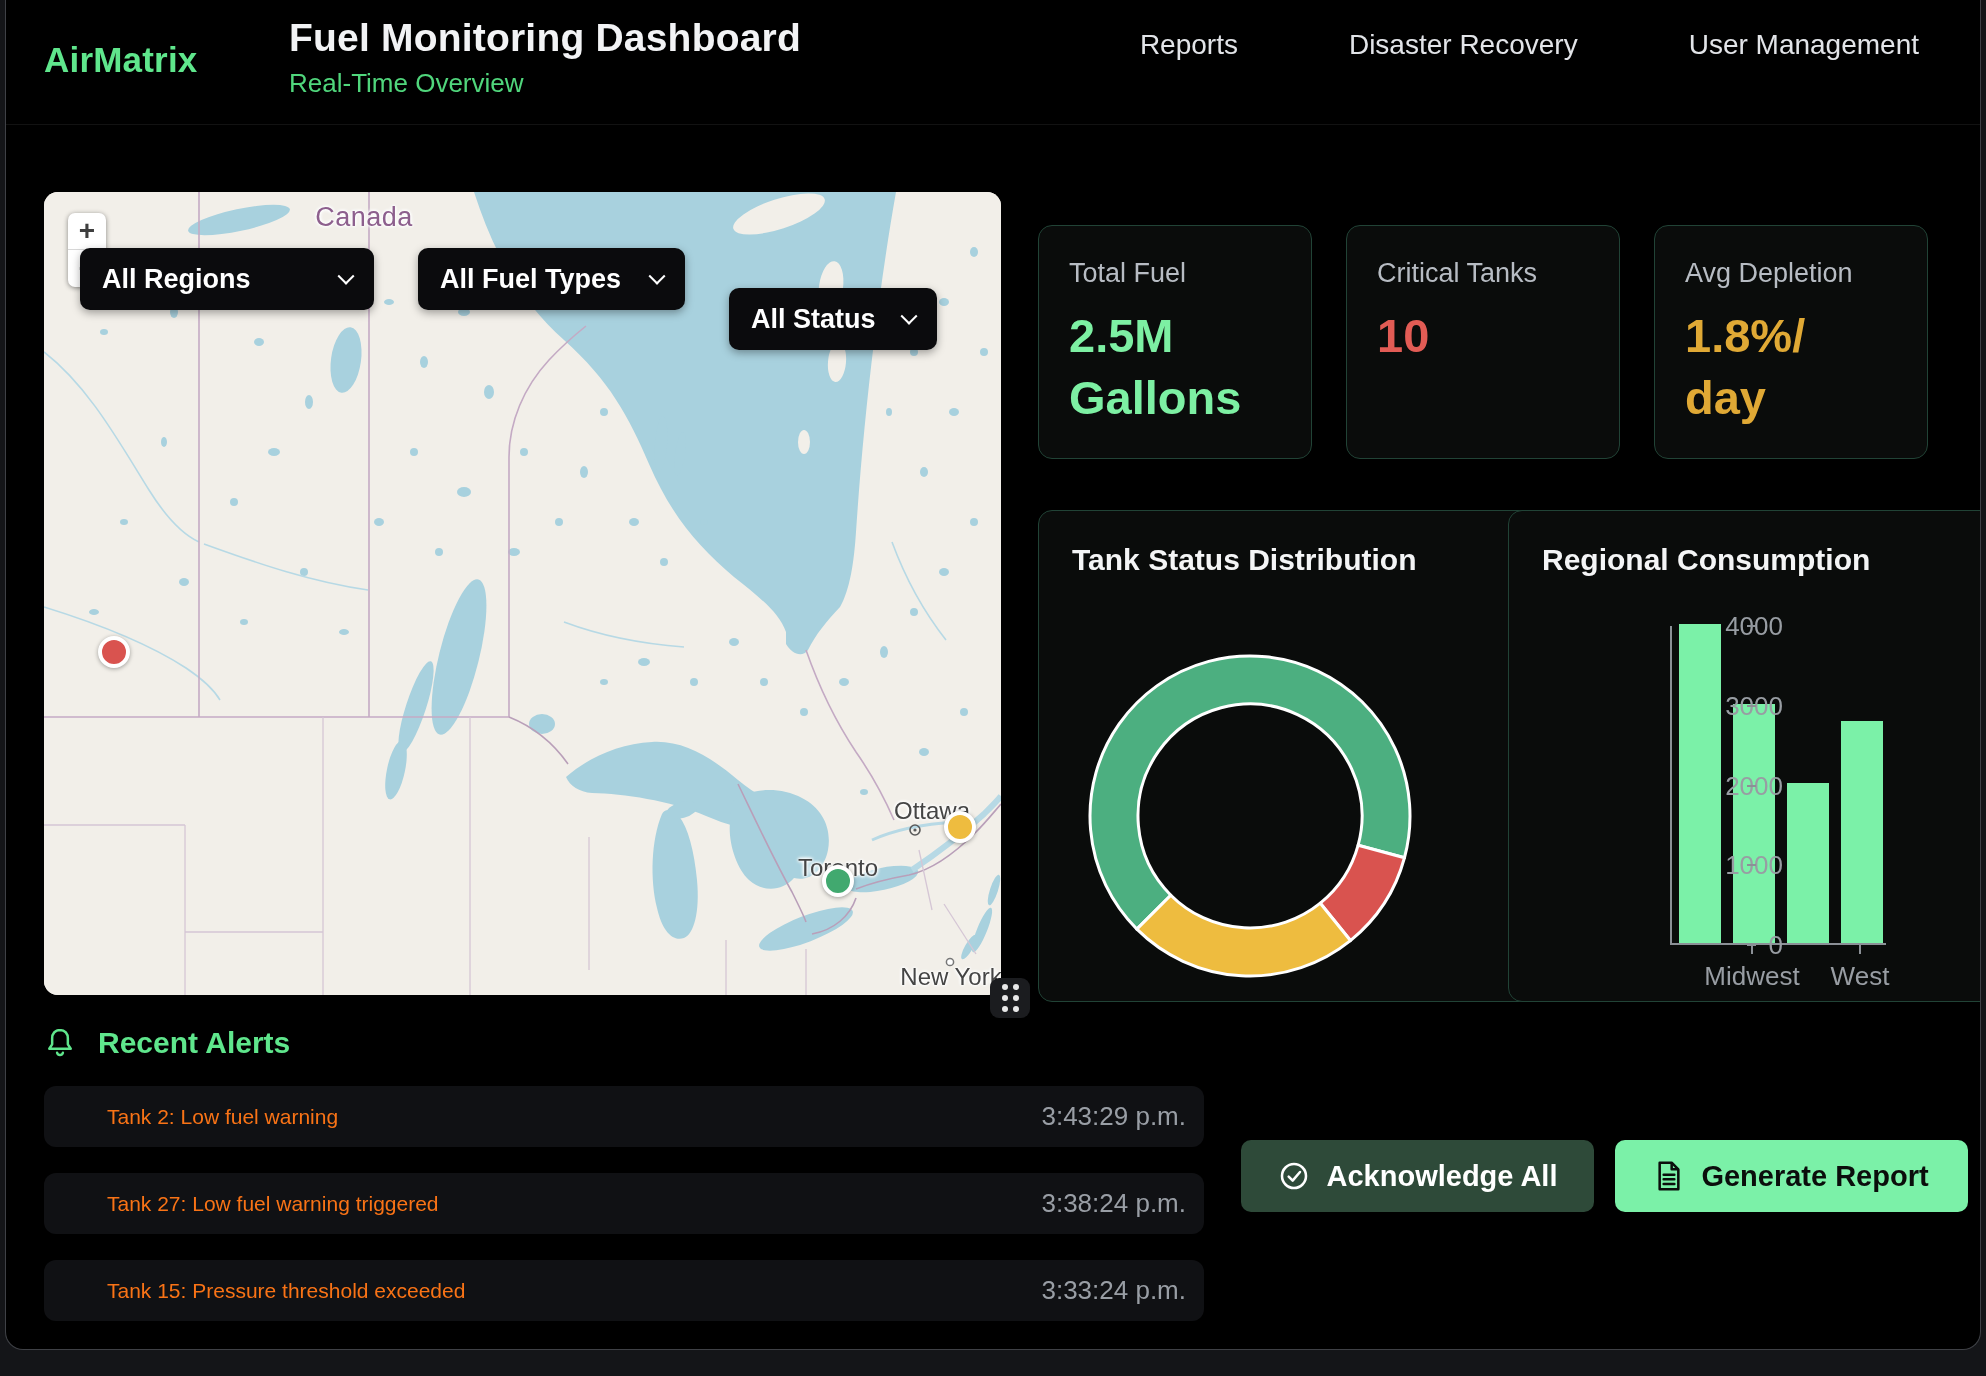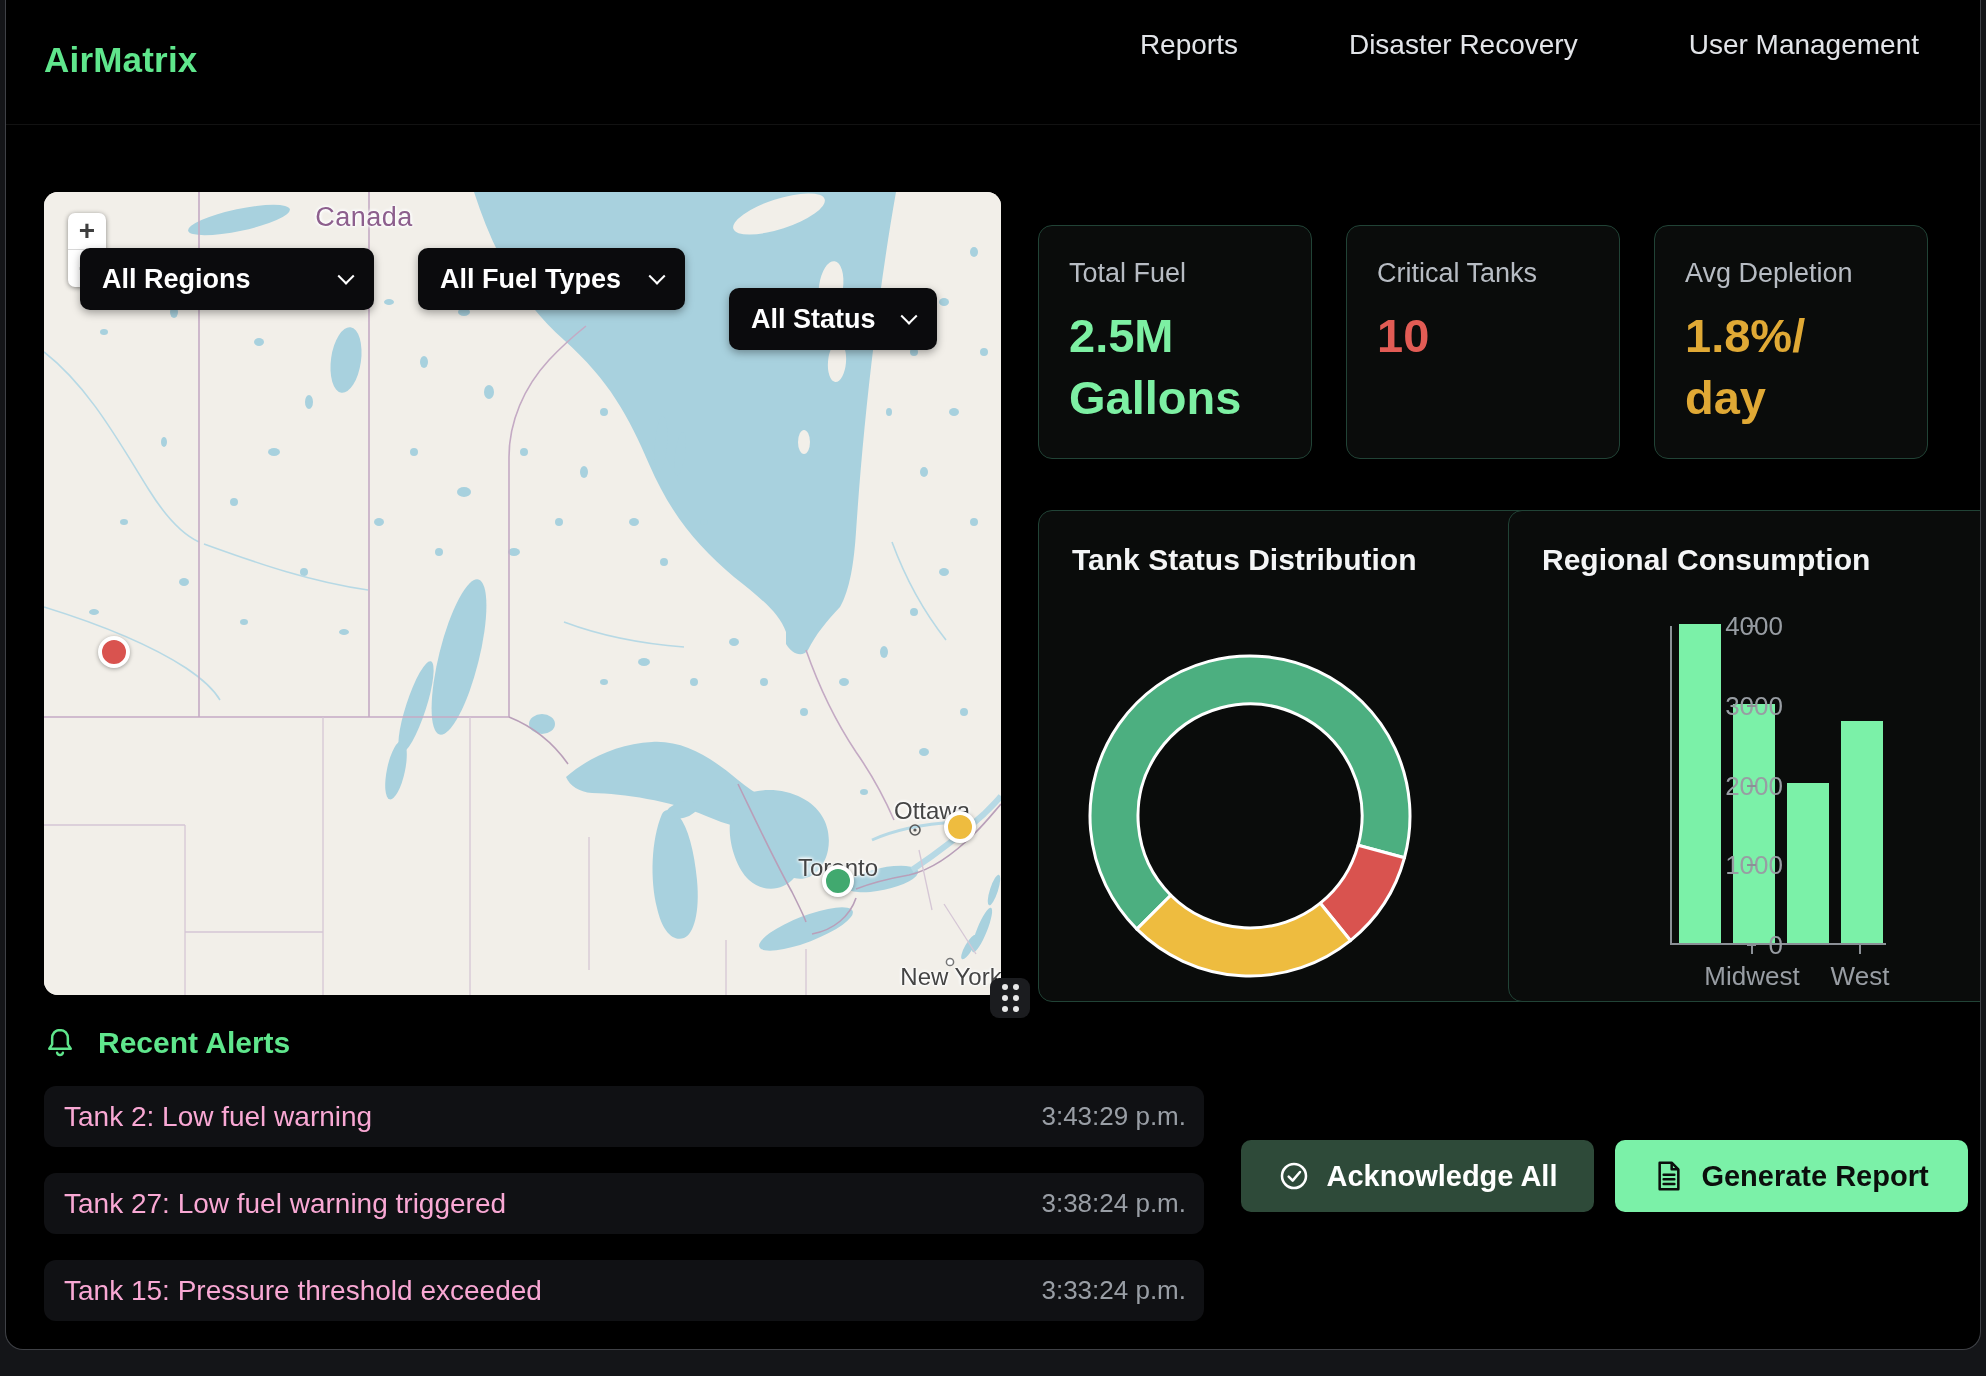--- a/index.html
+++ b/index.html
@@ -68,36 +68,40 @@
   .ytick-stub { position:absolute; width:9px; height:2px; background:#8b9096; right:218px; }
   .xtick-stub { position:absolute; width:2px; height:9px; background:#8b9096; }
   .xtick-label { position:absolute; font-size:26px; color:#989da3; transform:translateX(-50%); }
 
   
   .alerts-head { position:absolute; left:38px; top:1026px; display:flex; align-items:center; gap:22px; }
   .alerts-title { font-size:30px; font-weight:700; color:#5fe68c; }
   .alert-row { position:absolute; left:38px; width:1160px; height:61px; background:#101114;
                border-radius:12px; display:flex; align-items:center; justify-content:space-between;
                padding:0 18px 0 20px; cursor:pointer; }
-  .alert-msg { font-size:28px; color:#f9a8d4; }
+  .alert-msg { font-size:21px; color:#f97316;margin-left:43px; }
   .alert-time { font-size:26px; color:#999ea5; }
 
   
   .btn { position:absolute; top:1140px; width:353px; height:72px; border-radius:10px; display:flex;
          align-items:center; justify-content:center; gap:17px; font-size:29px; font-weight:700; cursor:pointer; }
   .btn-ack { left:1235px; background:#2e4a39; color:#fff; }
   .btn-gen { left:1609px; background:#7bf1a8; color:#0b0e0c; }
 </style>
 </head>
 <body>
 
 <div class="shell">
 
   <div class="header">
     <div class="brand">AirMatrix</div>
+    <div class="titleblock">
+      <div class="title">Fuel Monitoring Dashboard</div>
+      <div class="subtitle">Real-Time Overview</div>
+    </div>
     <div class="nav">
       <div class="nav-item">Reports</div>
       <div class="nav-item">Disaster Recovery</div>
       <div class="nav-item">User Management</div>
     </div>
   </div>
 
   <div class="map-card">
     <svg id="map-svg" width="957" height="803" viewBox="0 0 957 803">
       <rect x="0" y="0" width="957" height="803" fill="#f2efe9"></rect>

